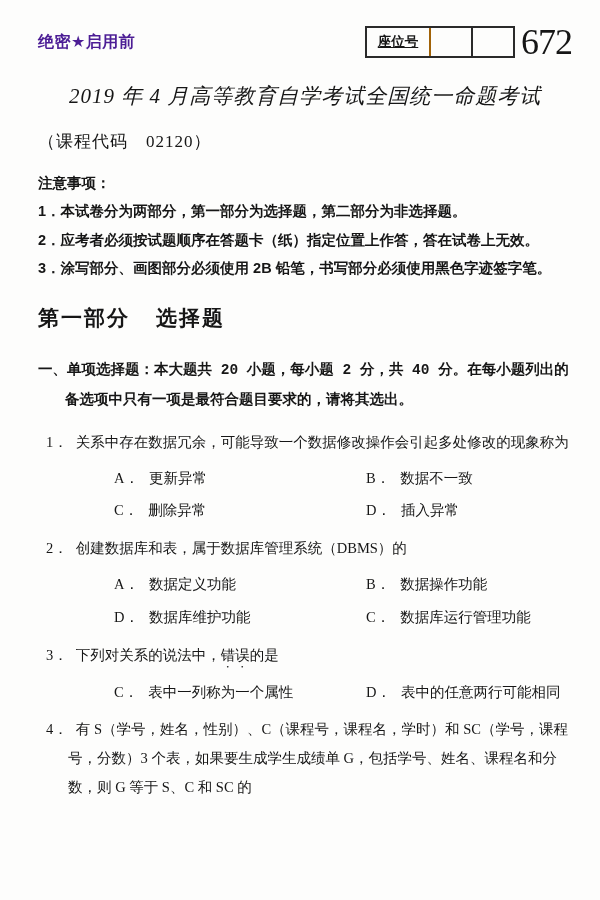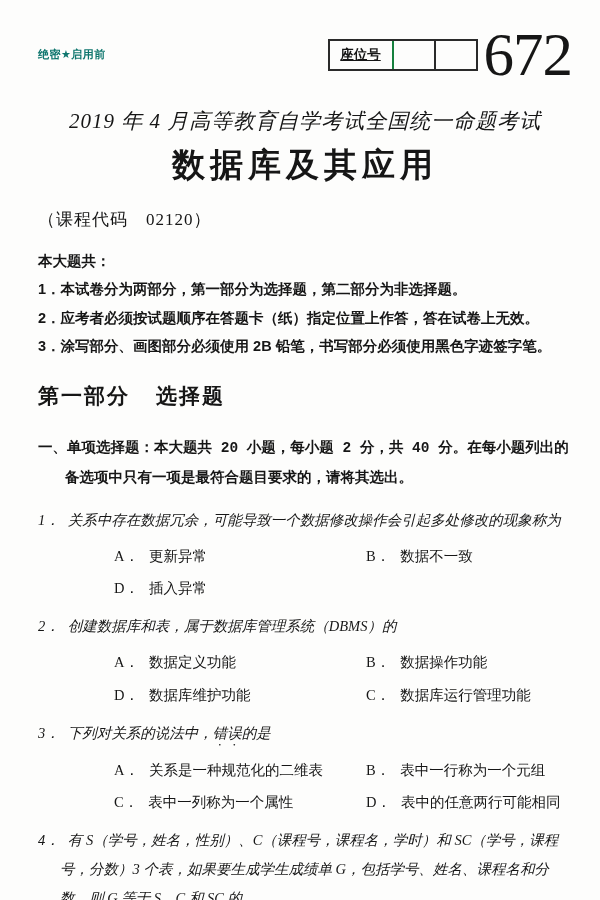--- a/index.html
+++ b/index.html
@@ -13,36 +13,36 @@
     box-sizing:border-box;
   }
   .page{
     flex:1;display:flex;flex-direction:column;
     padding:24px 28px 0 38px;
     box-sizing:border-box;
   }
   
   .hdr{display:flex;justify-content:space-between;align-items:center;}
   .secret{
-    font-weight:bold;font-size:11px;color:#0f766e;letter-spacing:.5px;
+    font-weight:bold;font-size:16px;color:#4c1d95;letter-spacing:.5px;
     font-family:"Liberation Sans","DejaVu Sans",sans-serif;
   }
   .hdr-right{display:flex;align-items:center;}
   .seatbox{
     display:flex;border:2px solid #2a2a2a;height:28px;align-items:stretch;
   }
   .seatbox .cell{
     display:flex;align-items:center;justify-content:center;
     font-size:13.5px;
   }
-  .seat-label{width:62px;border-right:2px solid #15803d;font-weight:bold;text-decoration:underline;}
+  .seat-label{width:62px;border-right:2px solid #a16207;font-weight:bold;text-decoration:underline;}
   .seat-empty1{width:40px;border-right:2px solid #2a2a2a;}
   .seat-empty2{width:40px;}
   .paper-no{
-    font-size:61px;line-height:1;margin-left:6px;letter-spacing:-1px;
+    font-size:36px;line-height:1;margin-left:6px;letter-spacing:-1px;
     font-family:"Liberation Serif","DejaVu Serif",serif;
   }
   
   .session{
     text-align:center;font-size:21px;margin-top:22px;letter-spacing:1px;font-style:italic;
   }
   .main-title{
     text-align:center;font-size:33px;font-weight:bold;margin-top:8px;letter-spacing:5px;
   }
   .course-code{
@@ -59,21 +59,21 @@
   .section-title .gap{display:inline-block;width:26px;}
   .instruction{
     margin-top:24px;font-size:14.5px;font-weight:bold;line-height:2.05;
     padding-left:27px;text-indent:-27px;
     font-family:Liberation Mono, monospace;
   }
   
   .questions{font-size:14.5px;}
   .question{margin-top:12px;}
   .stem{
-    padding-left:22px;text-indent:-22px;line-height:2.0;font-style:italic;
+    margin-left:8px;padding-left:22px;text-indent:-22px;line-height:2.0;
   }
   .qnum{margin-right:8px;}
   .emph{
     -webkit-text-emphasis:filled dot;-webkit-text-emphasis-position:under right;
     text-emphasis:filled dot;text-emphasis-position:under right;
   }
   .opts{margin-left:30px;}
   .opt-row{display:grid;grid-template-columns:252px 1fr;margin-top:11px;line-height:1.5;margin-left:46px;}
   .opt .olabel{margin-right:10px;}
 </style>
@@ -88,25 +88,24 @@
       <div class="seatbox">
         <div class="cell seat-label">座位号</div>
         <div class="cell seat-empty1"></div>
         <div class="cell seat-empty2"></div>
       </div>
       <div class="paper-no">672</div>
     </div>
   </div>
 
   <div class="session">2019 年 4 月高等教育自学考试全国统一命题考试</div>
-  <div class="main-title">数据库及其应用</div>
   <div class="course-code">（课程代码　02120）</div>
 
   <div class="notes">
-    <span class="note-line">本大题共：</span>
+    <span class="note-line">注意事项：</span>
     <span class="note-line">1．本试卷分为两部分，第一部分为选择题，第二部分为非选择题。</span>
     <span class="note-line">2．应考者必须按试题顺序在答题卡（纸）指定位置上作答，答在试卷上无效。</span>
     <span class="note-line">3．涂写部分、画图部分必须使用 2B 铅笔，书写部分必须使用黑色字迹签字笔。</span>
   </div>
 
   <div class="section-title">
     <span>第一部分</span><span class="gap"></span><span>选择题</span>
   </div>
 
   <div class="instruction">一、单项选择题：本大题共 20 小题，每小题 2 分，共 40 分。在每小题列出的备选项中只有一项是最符合题目要求的，请将其选出。</div>
@@ -114,20 +113,21 @@
   <div class="questions">
 
     <div class="question">
       <div class="stem"><span class="qnum">1．</span><span>关系中存在数据冗余，可能导致一个数据修改操作会引起多处修改的现象称为</span></div>
       <div class="opts">
         <div class="opt-row">
           <div class="opt"><span class="olabel">A．</span><span>更新异常</span></div>
           <div class="opt"><span class="olabel">B．</span><span>数据不一致</span></div>
         </div>
         <div class="opt-row">
+          <div class="opt"><span class="olabel">C．</span><span>删除异常</span></div>
           <div class="opt"><span class="olabel">D．</span><span>插入异常</span></div>
         </div>
       </div>
     </div>
 
     <div class="question">
       <div class="stem"><span class="qnum">2．</span><span>创建数据库和表，属于数据库管理系统（DBMS）的</span></div>
       <div class="opts">
         <div class="opt-row">
           <div class="opt"><span class="olabel">A．</span><span>数据定义功能</span></div>
@@ -137,24 +137,20 @@
           <div class="opt"><span class="olabel">D．</span><span>数据库维护功能</span></div>
           <div class="opt"><span class="olabel">C．</span><span>数据库运行管理功能</span></div>
         </div>
       </div>
     </div>
 
     <div class="question">
       <div class="stem"><span class="qnum">3．</span><span>下列对关系的说法中，</span><span class="emph">错误</span><span>的是</span></div>
       <div class="opts">
         <div class="opt-row">
-          <div class="opt"><span class="olabel">A．</span><span>关系是一种规范化的二维表</span></div>
-          <div class="opt"><span class="olabel">B．</span><span>表中一行称为一个元组</span></div>
-        </div>
-        <div class="opt-row">
           <div class="opt"><span class="olabel">C．</span><span>表中一列称为一个属性</span></div>
           <div class="opt"><span class="olabel">D．</span><span>表中的任意两行可能相同</span></div>
         </div>
       </div>
     </div>
 
     <div class="question">
       <div class="stem"><span class="qnum">4．</span><span>有 S（学号，姓名，性别）、C（课程号，课程名，学时）和 SC（学号，课程号，分数）3 个表，如果要生成学生成绩单 G，包括学号、姓名、课程名和分数，则 G 等于 S、C 和 SC 的</span></div>
 
     </div>

